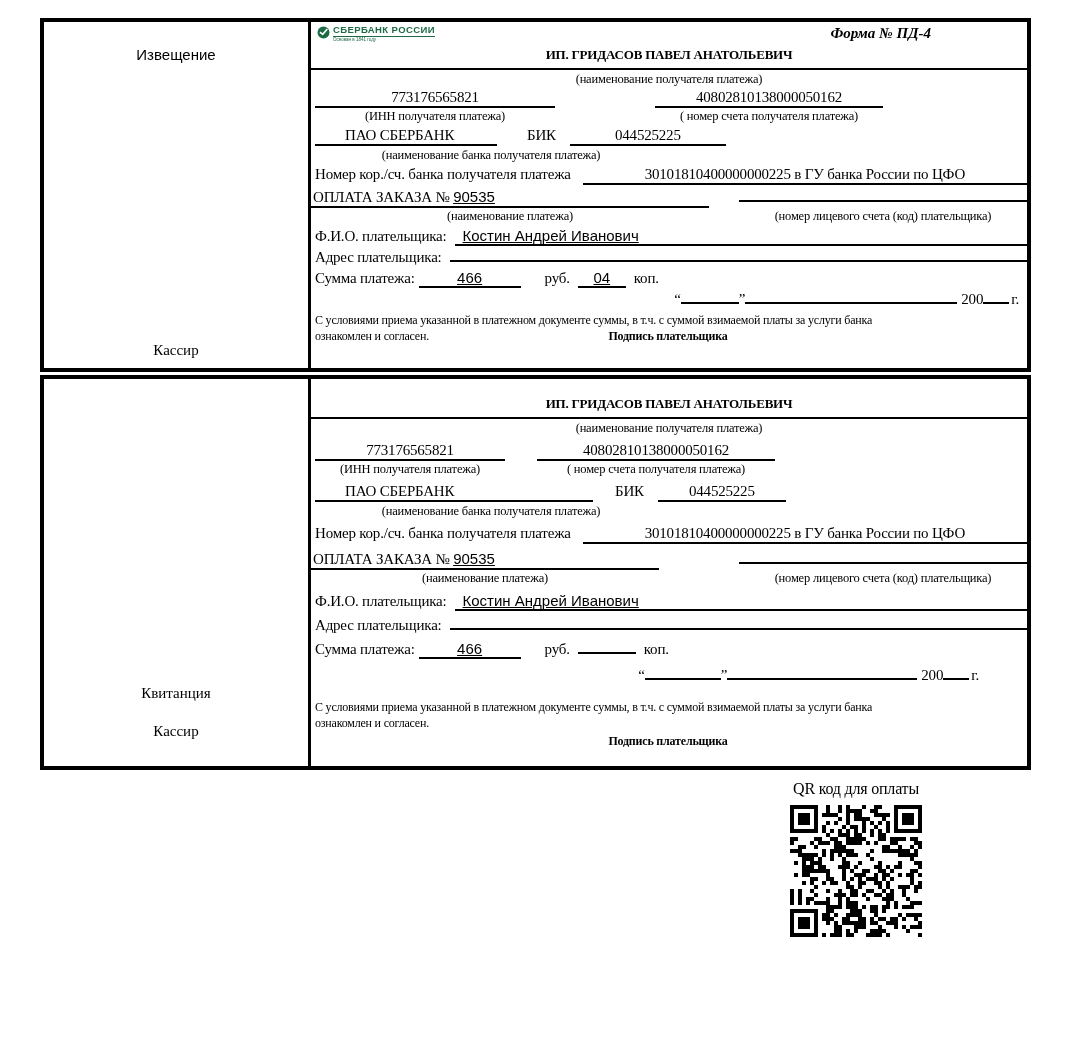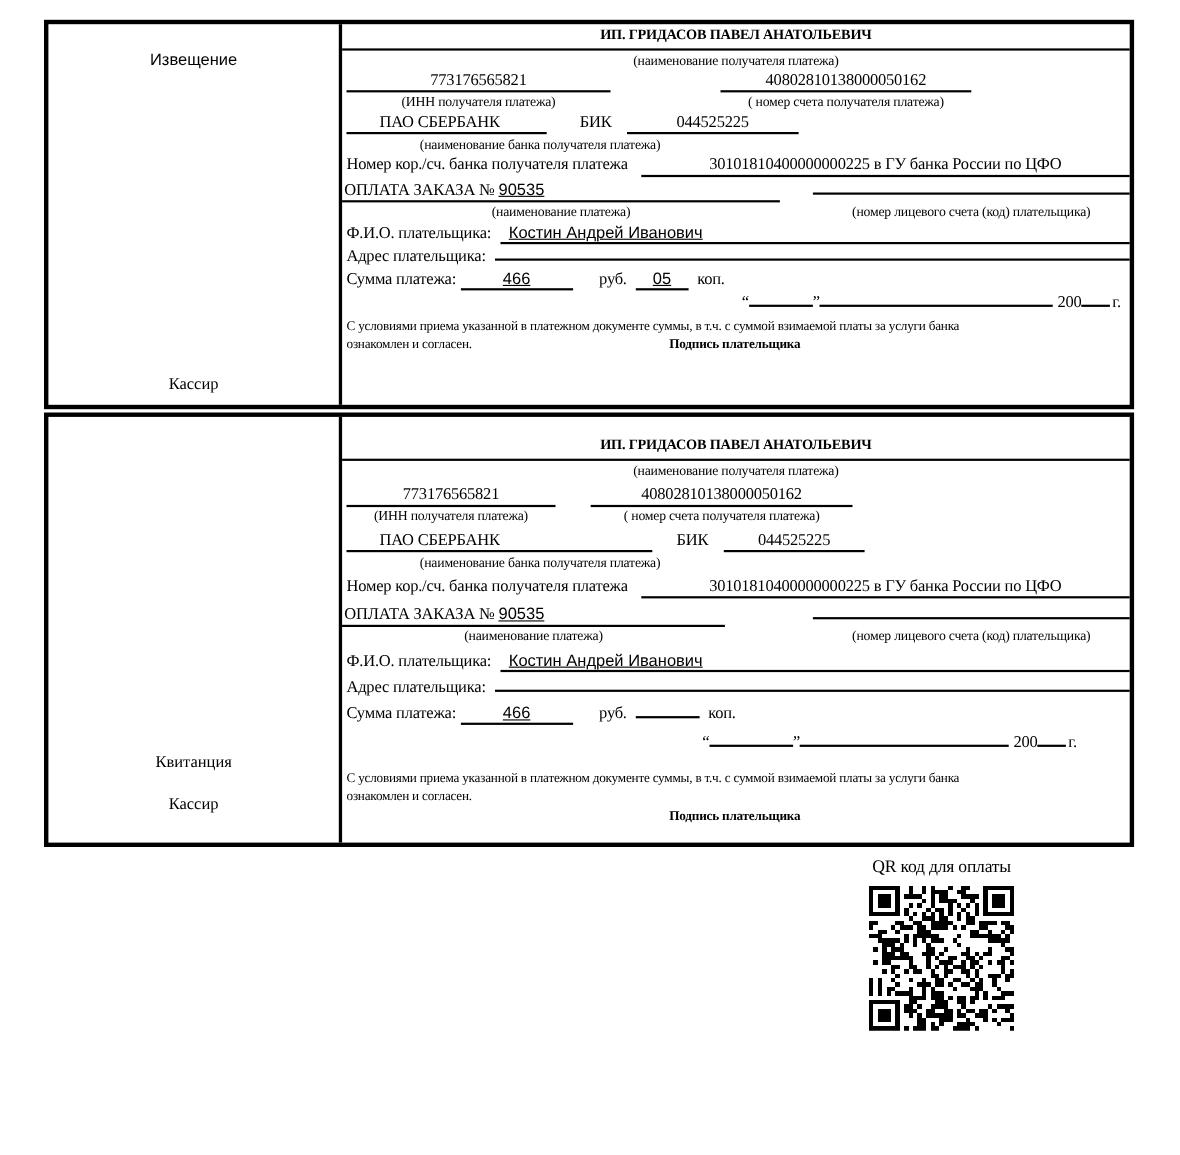--- a/index.html
+++ b/index.html
@@ -120,20 +120,35 @@
 
 <div class="page">
 
   <div class="box box1">
     <div class="lcol">
       <div class="stub-label lbl-notice">Извещение</div>
       <div class="stub-label lbl-cashier1">Кассир</div>
     </div>
     <div class="rcol s1">
 
+      <div class="r-top">
+        <div class="sber-logo">
+          <span class="emblem">
+            <svg width="13" height="13" viewBox="0 0 24 24">
+              <circle cx="12" cy="12" r="11" fill="#1c6b44"></circle>
+              <path d="M5.5 11.5 L10.5 15.5 L19 5.5" stroke="#ffffff" stroke-width="3" fill="none"></path>
+            </svg>
+          </span>
+          <span class="logo-text-wrap">
+            <span class="logo-text">СБЕРБАНК РОССИИ</span>
+            <span class="logo-tagline">Основан в 1841 году</span>
+          </span>
+        </div>
+        <div class="form-no">Форма № ПД-4</div>
+      </div>
 
       <div class="r-payee">ИП. ГРИДАСОВ ПАВЕЛ АНАТОЛЬЕВИЧ</div>
       <div class="cap r-cap-center">(наименование получателя платежа)</div>
 
       <div class="frow r-vals">
         <div class="seg inn-seg">773176565821</div>
         <div class="val-gap"></div>
         <div class="seg acc-seg">40802810138000050162</div>
       </div>
       <div class="r-caps">
@@ -172,21 +187,21 @@
       </div>
       <div class="frow">
         <div class="flabel">Адрес плательщика:</div>
         <div class="seg fill-seg sans"></div>
       </div>
 
       <div class="frow">
         <div class="flabel">Сумма платежа:</div>
         <div class="seg sum-seg sans">466</div>
         <div class="rub">руб.</div>
-        <div class="seg kop-seg sans">05</div>
+        <div class="seg kop-seg sans">04</div>
         <div class="kop">коп.</div>
       </div>
 
       <div class="frow r-date">
         <div>“</div>
         <div class="seg d1"></div>
         <div>”</div>
         <div class="seg d2"></div>
         <div class="yr">200</div>
         <div class="seg d3"></div>

